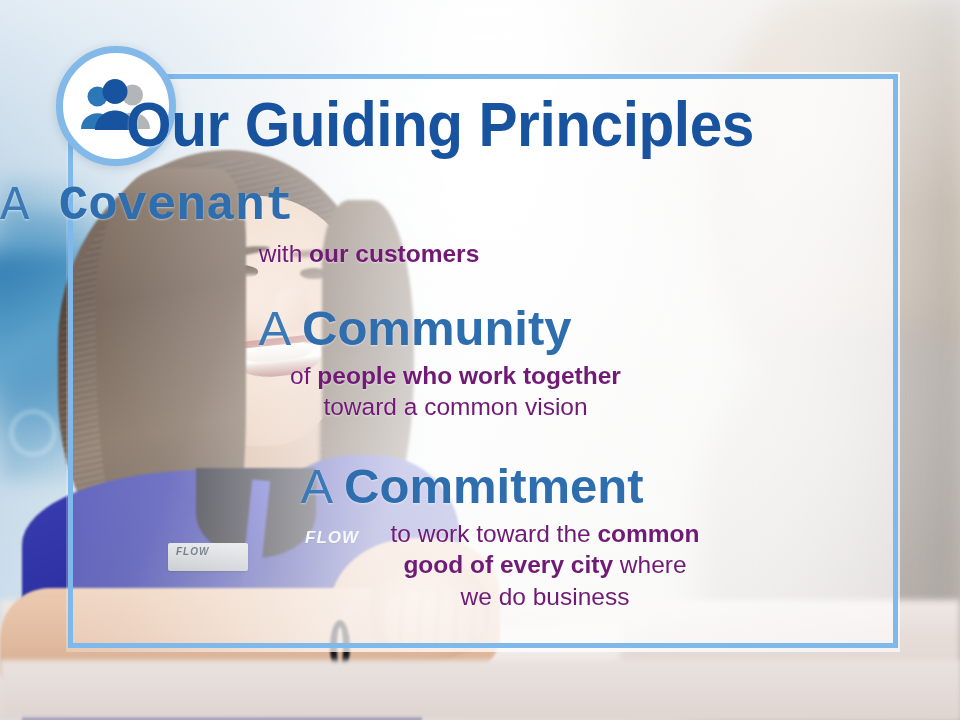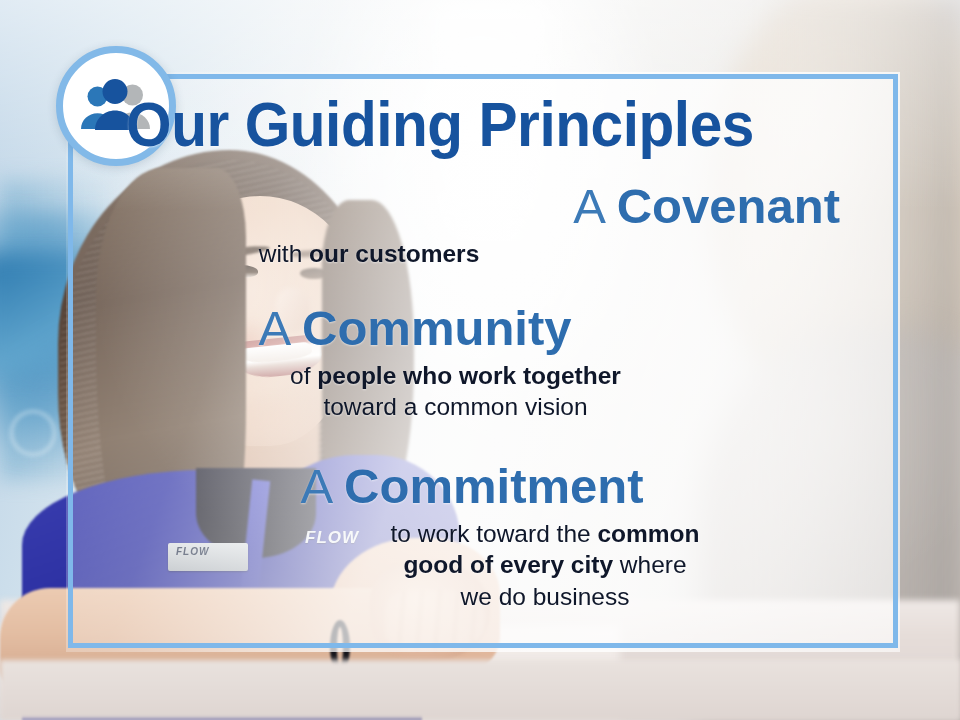--- a/index.html
+++ b/index.html
@@ -303,28 +303,28 @@
   }
 
   .princ{ position:absolute; width:960px; }
   .line-main{
     font-size:49px; color:#2e6dae; line-height:1.02;
     text-shadow:0 1px 2px rgba(255,255,255,.5);
   }
   .line-main .lead{ font-weight:400; color:#3c7ab7; }
   .line-main .key{ font-weight:700; }
   .line-sub{
-    font-size:24.5px; color:#0f172a; line-height:1.28; margin-top:6px;
+    font-size:24.5px; color:#701a75; line-height:1.28; margin-top:6px;
     text-shadow:0 1px 2px rgba(255,255,255,.5);
   }
   .line-sub .b{ font-weight:700; }
   .line-sub .r{ font-weight:400; }
 
   #p0{ top:182px; }
-  #p0 .line-main{ padding-right:120px; text-align:right; }
+  #p0 .line-main{ padding-right:120px; text-align:left;font-family:Liberation Mono, monospace; }
   #p0 .line-sub { padding-right:222px; text-align:center; }
 
   #p1{ top:304px; }
   #p1 .line-main{ padding-right:130px; text-align:center; }
   #p1 .line-sub { padding-right:49px;  text-align:center; }
 
   #p2{ top:462px; }
   #p2 .line-main{ padding-right:16px; text-align:center; }
   #p2 .line-sub { padding-left:190px; padding-right:60px; text-align:center; }
 </style>

